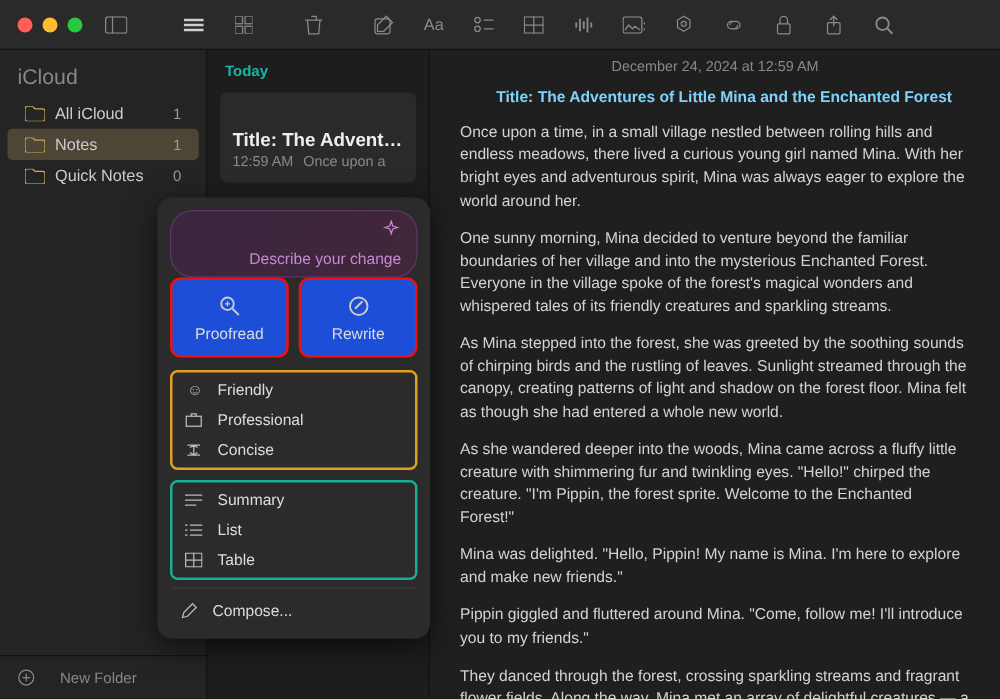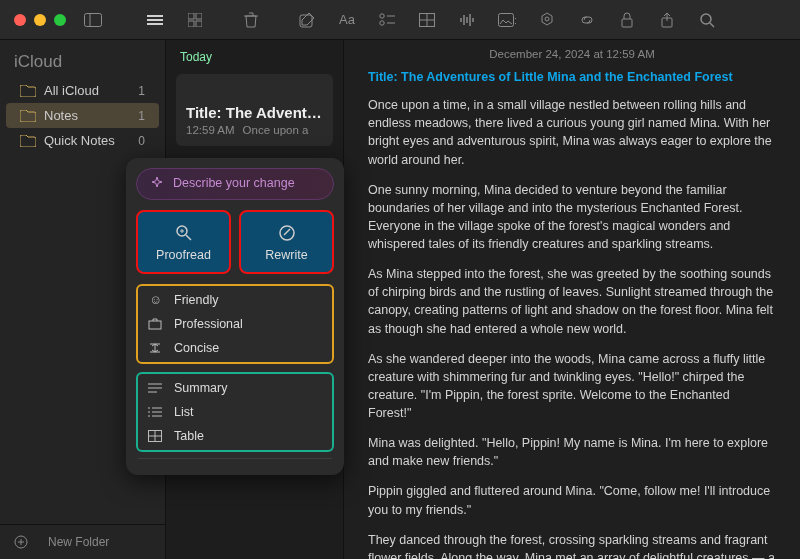--- a/index.html
+++ b/index.html
@@ -89,22 +89,22 @@
     }
     .middle {
       width: 178px;
       background:#1d1d1d;
       border-right: 1px solid #111;
       display:flex;
       flex-direction:column;
     }
     .middle-header {
       padding:10px 14px;
-      color:#86efac;
-      font-weight:400;
+      color:#14b8a6;
+      font-weight:700;
       font-size:12px;
     }
     .note-card {
       margin:0 10px;
       padding:10px 10px;
       background:#2a2a2a;
       border-radius:6px;
     }
     .note-card .title {
       color:#eee;
@@ -140,22 +140,23 @@
     .editor {
       padding:2px 24px 20px 24px;
       color:#d3d3d3;
       font-size:12.5px;
       line-height:1.45;
       overflow-y:auto;
       flex:1;
     }
     .editor .title {
       font-weight:700;
-      color:#0ea5e9;
+      color:#7dd3fc;
       margin-bottom:10px;
+      margin-left:29px;
     }
     .editor p { margin-bottom:12px; }
     .editor::-webkit-scrollbar { width:10px; }
     .editor::-webkit-scrollbar-thumb { background:#3a3a3a; border-radius:5px; }
     .editor::-webkit-scrollbar-track { background:#1f1f1f; }
 
     
     .popover {
       position:absolute;
       top:158px;
@@ -166,30 +167,30 @@
       box-shadow: 0 6px 24px rgba(0,0,0,0.6);
       padding:10px;
       z-index:100;
     }
     .prompt {
       background:linear-gradient(90deg,#3b2640,#42263a);
       border:1px solid #5e3666;
       border-radius:18px;
       padding:7px 12px;
       display:flex;
-      align-items:flex-start;
+      align-items:flex-end;
       gap:8px;
       color:#c58ad1;
       font-size:12.5px;
-      margin-bottom:10px;
+      flex-direction:column;
     }
     .action-row { display:flex; gap:8px; margin-bottom:10px; }
     .action-btn {
       flex:1;
-      background:#0c4a6e;
+      background:#1d4ed8;
       border-radius:8px;
       padding:12px 6px 10px;
       text-align:center;
       display:flex;
       flex-direction:column;
       align-items:center;
       gap:6px;
       color:#ddd;
       font-size:12.5px;
     }
@@ -480,13 +481,21 @@
             <line x1="0" y1="6" x2="14" y2="6" stroke="#bbb"></line>
             <line x1="7" y1="0" x2="7" y2="12" stroke="#bbb"></line>
           </svg>
         </span>
       <span>Table</span>
     </div>
   </div>
 
   <div class="divider"></div>
 
+  <div class="menu-item">
+    <span class="micon">
+        <svg width="14" height="14">
+          <path d="M2 12l1-4 7-7 3 3-7 7z" fill="none" stroke="#bbb"></path>
+        </svg>
+      </span>
+    <span>Compose...</span>
+  </div>
 </div>
 
 </body></html>

